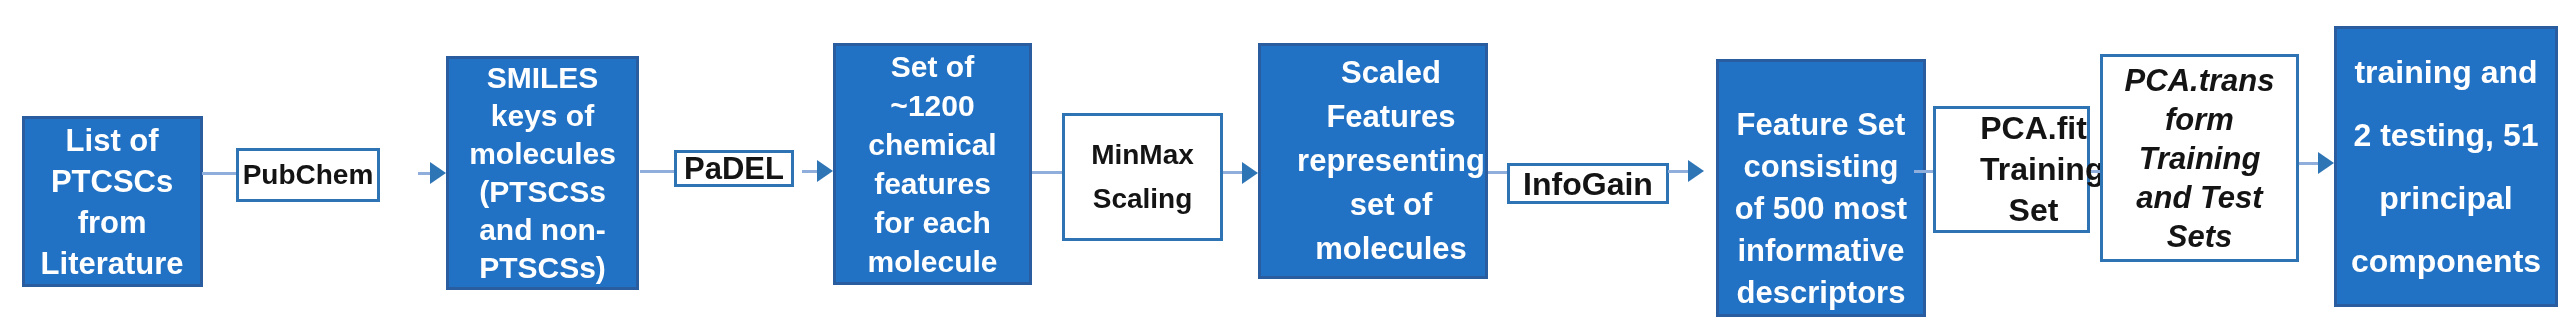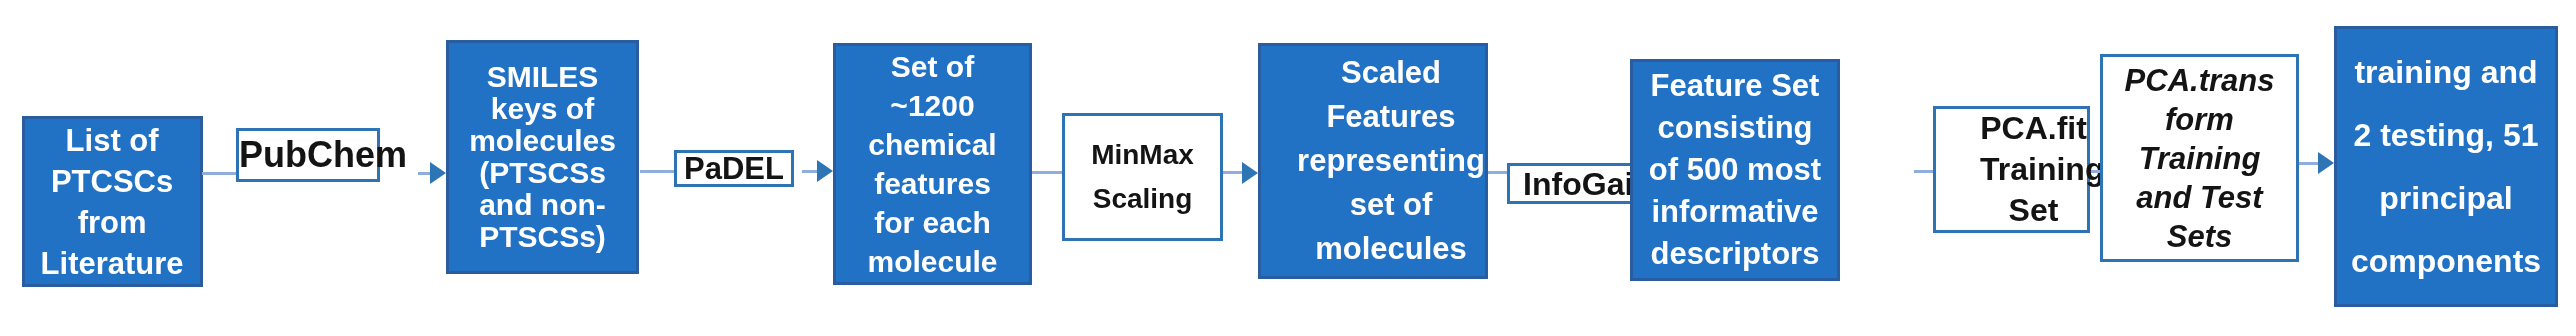--- a/index.html
+++ b/index.html
@@ -63,28 +63,28 @@
 
   <div class="node blue" style="left:21.6px; top:84px; width:181px; height:171px; font-size:31px; line-height:41px;margin-top:32px;">
     <div class="label">List of
 PTCSCs
 from
 Literature</div>
   </div>
 
   <div class="conn" style="left:202px; top:172px; width:34px;"></div>
 
-  <div class="node white" style="left:236px; top:128px; width:144px; height:54px; font-size:36px; line-height:38px;">
+  <div class="node white" style="left:236px; top:148px; width:144px; height:54px; font-size:28px; line-height:38px;">
     <div class="label">PubChem</div>
   </div>
 
   <div class="conn" style="left:418px; top:172px; width:15.4px;"></div>
   <div class="arrowhead" style="left:430px; top:162px;"></div>
 
-  <div class="node blue" style="left:446px; top:40px; width:193px; height:234px; font-size:30px; line-height:32px;">
+  <div class="node blue" style="left:446px; top:56px; width:193px; height:234px; font-size:30px; line-height:38px;">
     <div class="label">SMILES
 keys of
 molecules
 (PTSCSs
 and non-
 PTSCSs)</div>
   </div>
 
   <div class="conn" style="left:640px; top:170px; width:35px;"></div>
 
@@ -124,21 +124,21 @@
 
   <div class="conn" style="left:1488px; top:171px; width:18.5px;"></div>
 
   <div class="node white" style="left:1507px; top:151px; width:162px; height:41px; font-size:32px; line-height:36px;margin-top:12px;">
     <div class="label">InfoGain</div>
   </div>
 
   <div class="conn" style="left:1668px; top:170px; width:21px;"></div>
   <div class="arrowhead" style="left:1688px; top:160px;"></div>
 
-  <div class="node blue" style="left:1630px; top:59px; width:210px; height:222px; font-size:31px; line-height:42px;">
+  <div class="node blue" style="left:1716px; top:59px; width:210px; height:258px; font-size:31px; line-height:42px;align-items:flex-end;">
     <div class="label">Feature Set
 consisting
 of 500 most
 informative
 descriptors</div>
   </div>
 
   <div class="conn" style="left:1914px; top:170px; width:20px;"></div>
 
   <div class="node white" style="left:1933px; top:106px; width:157px; height:127px; font-size:32px; line-height:41px;padding-left:44px;">

